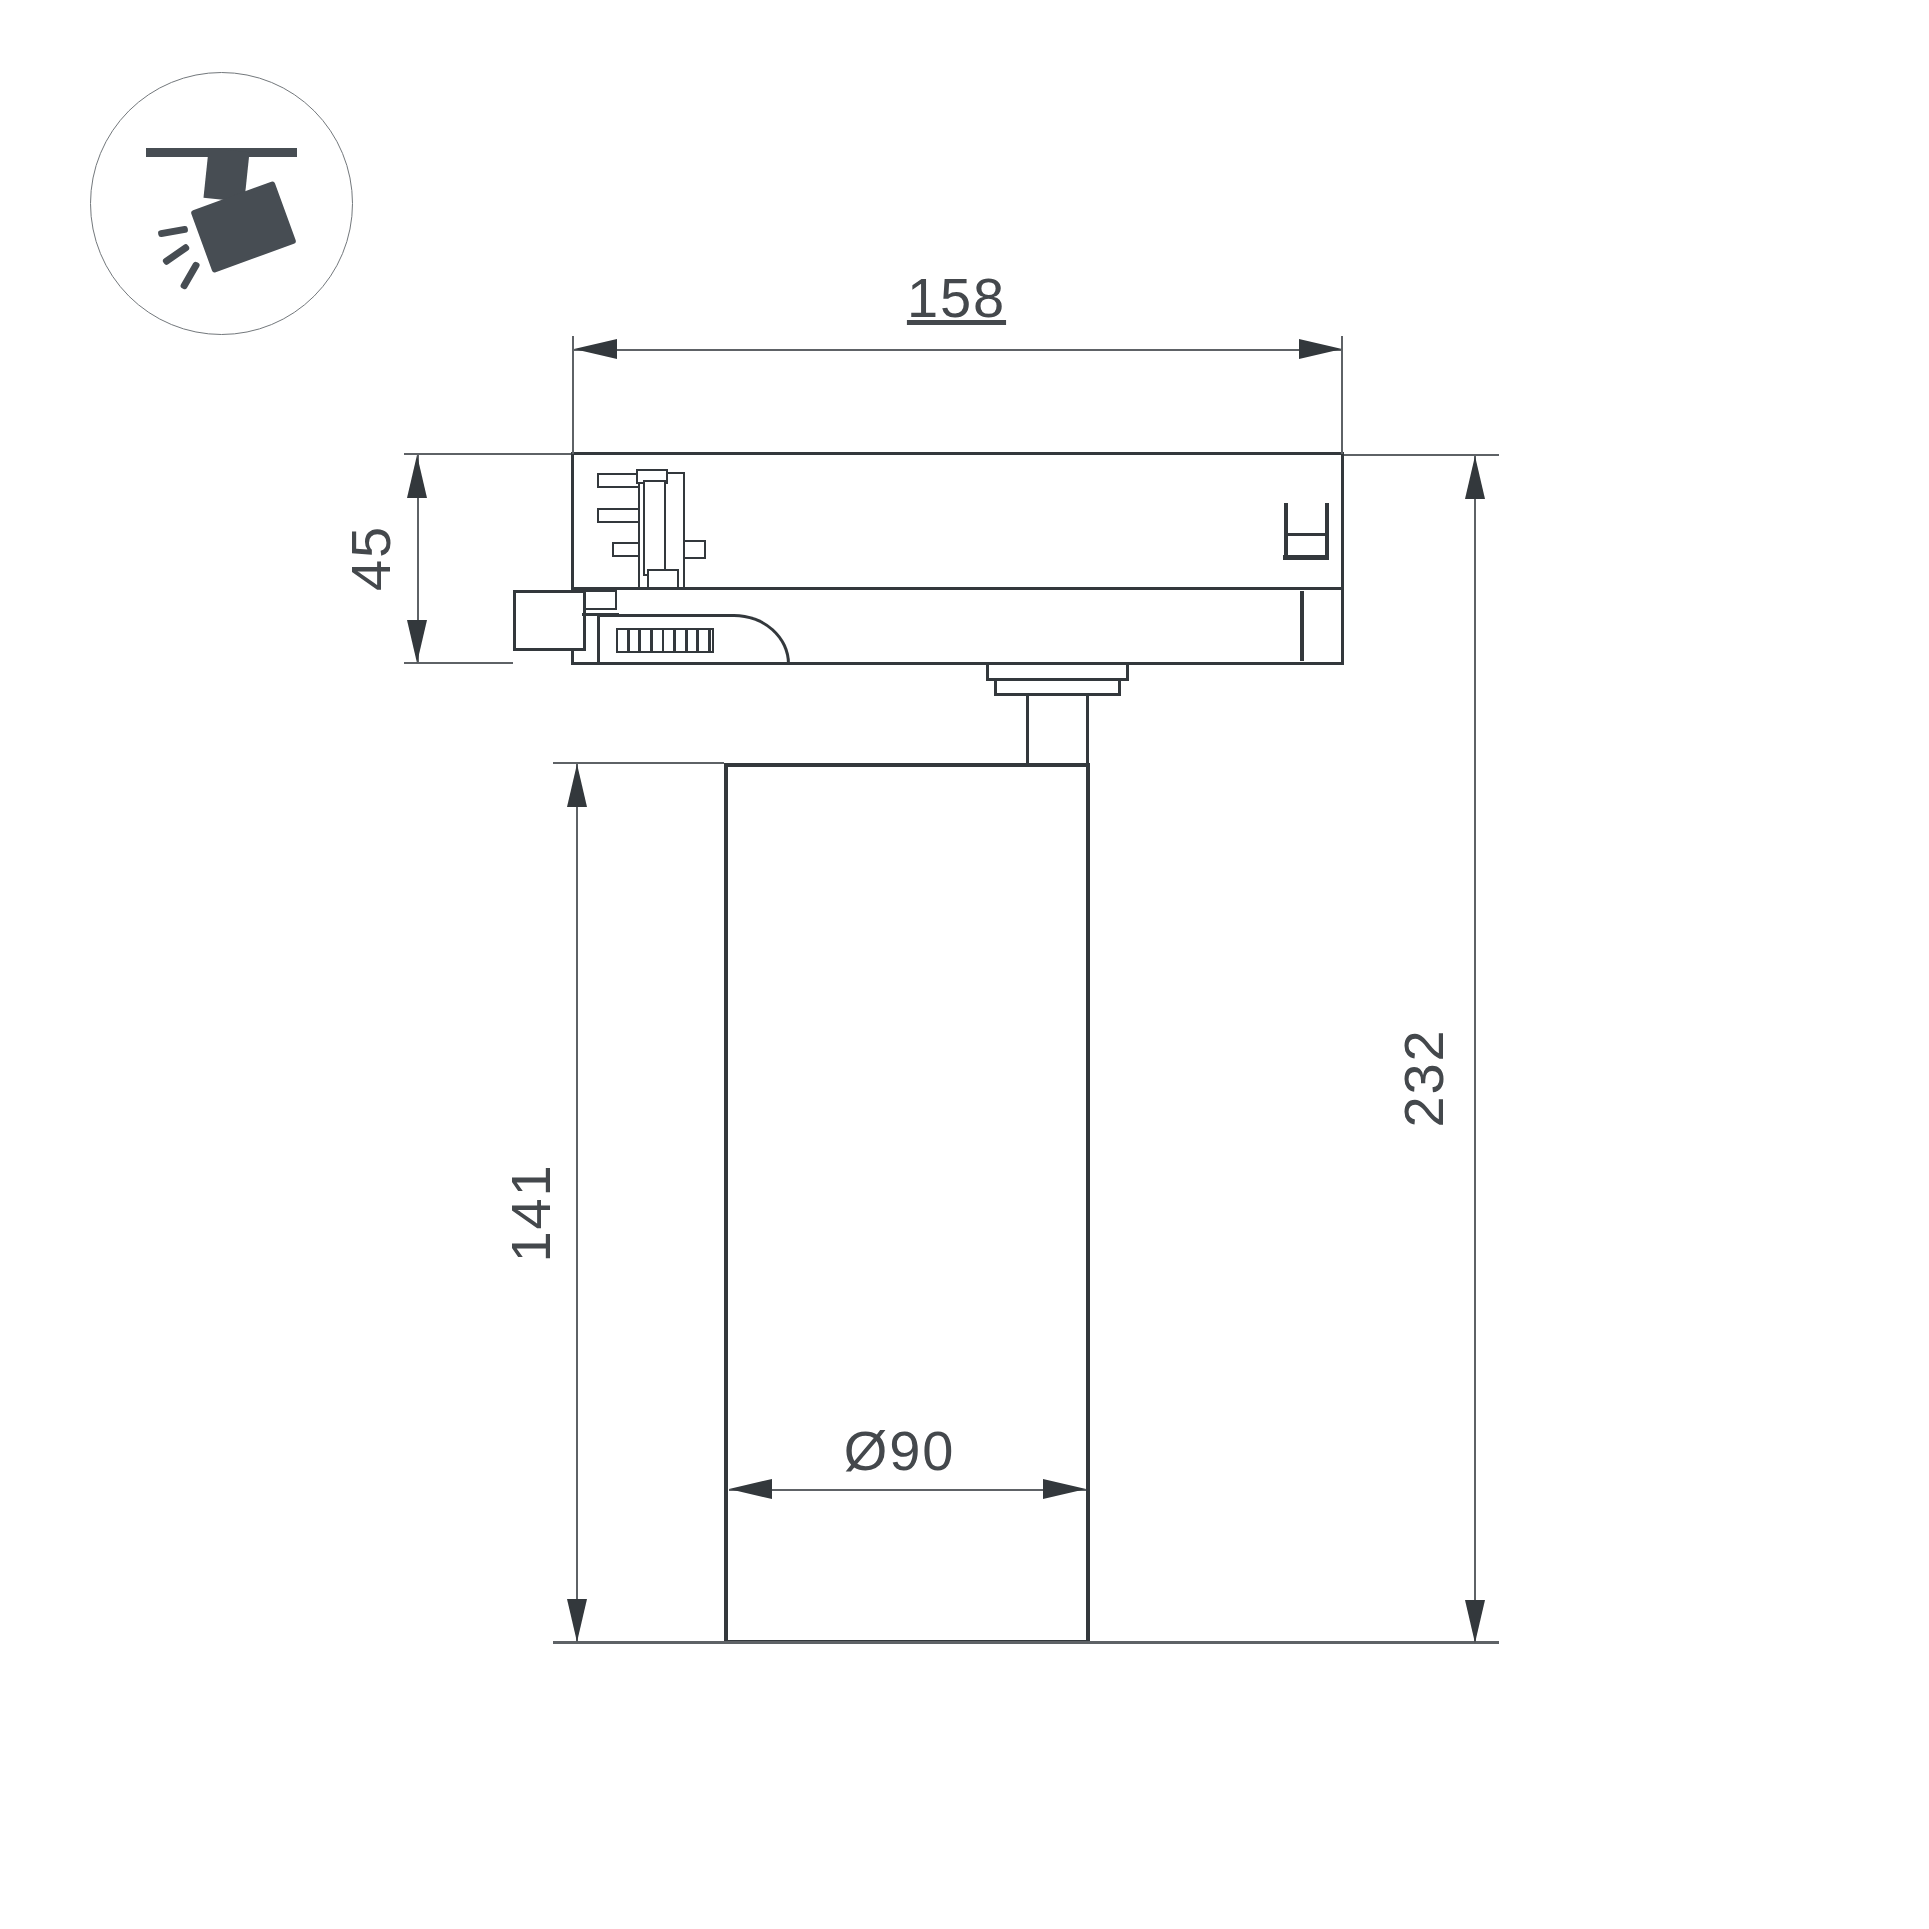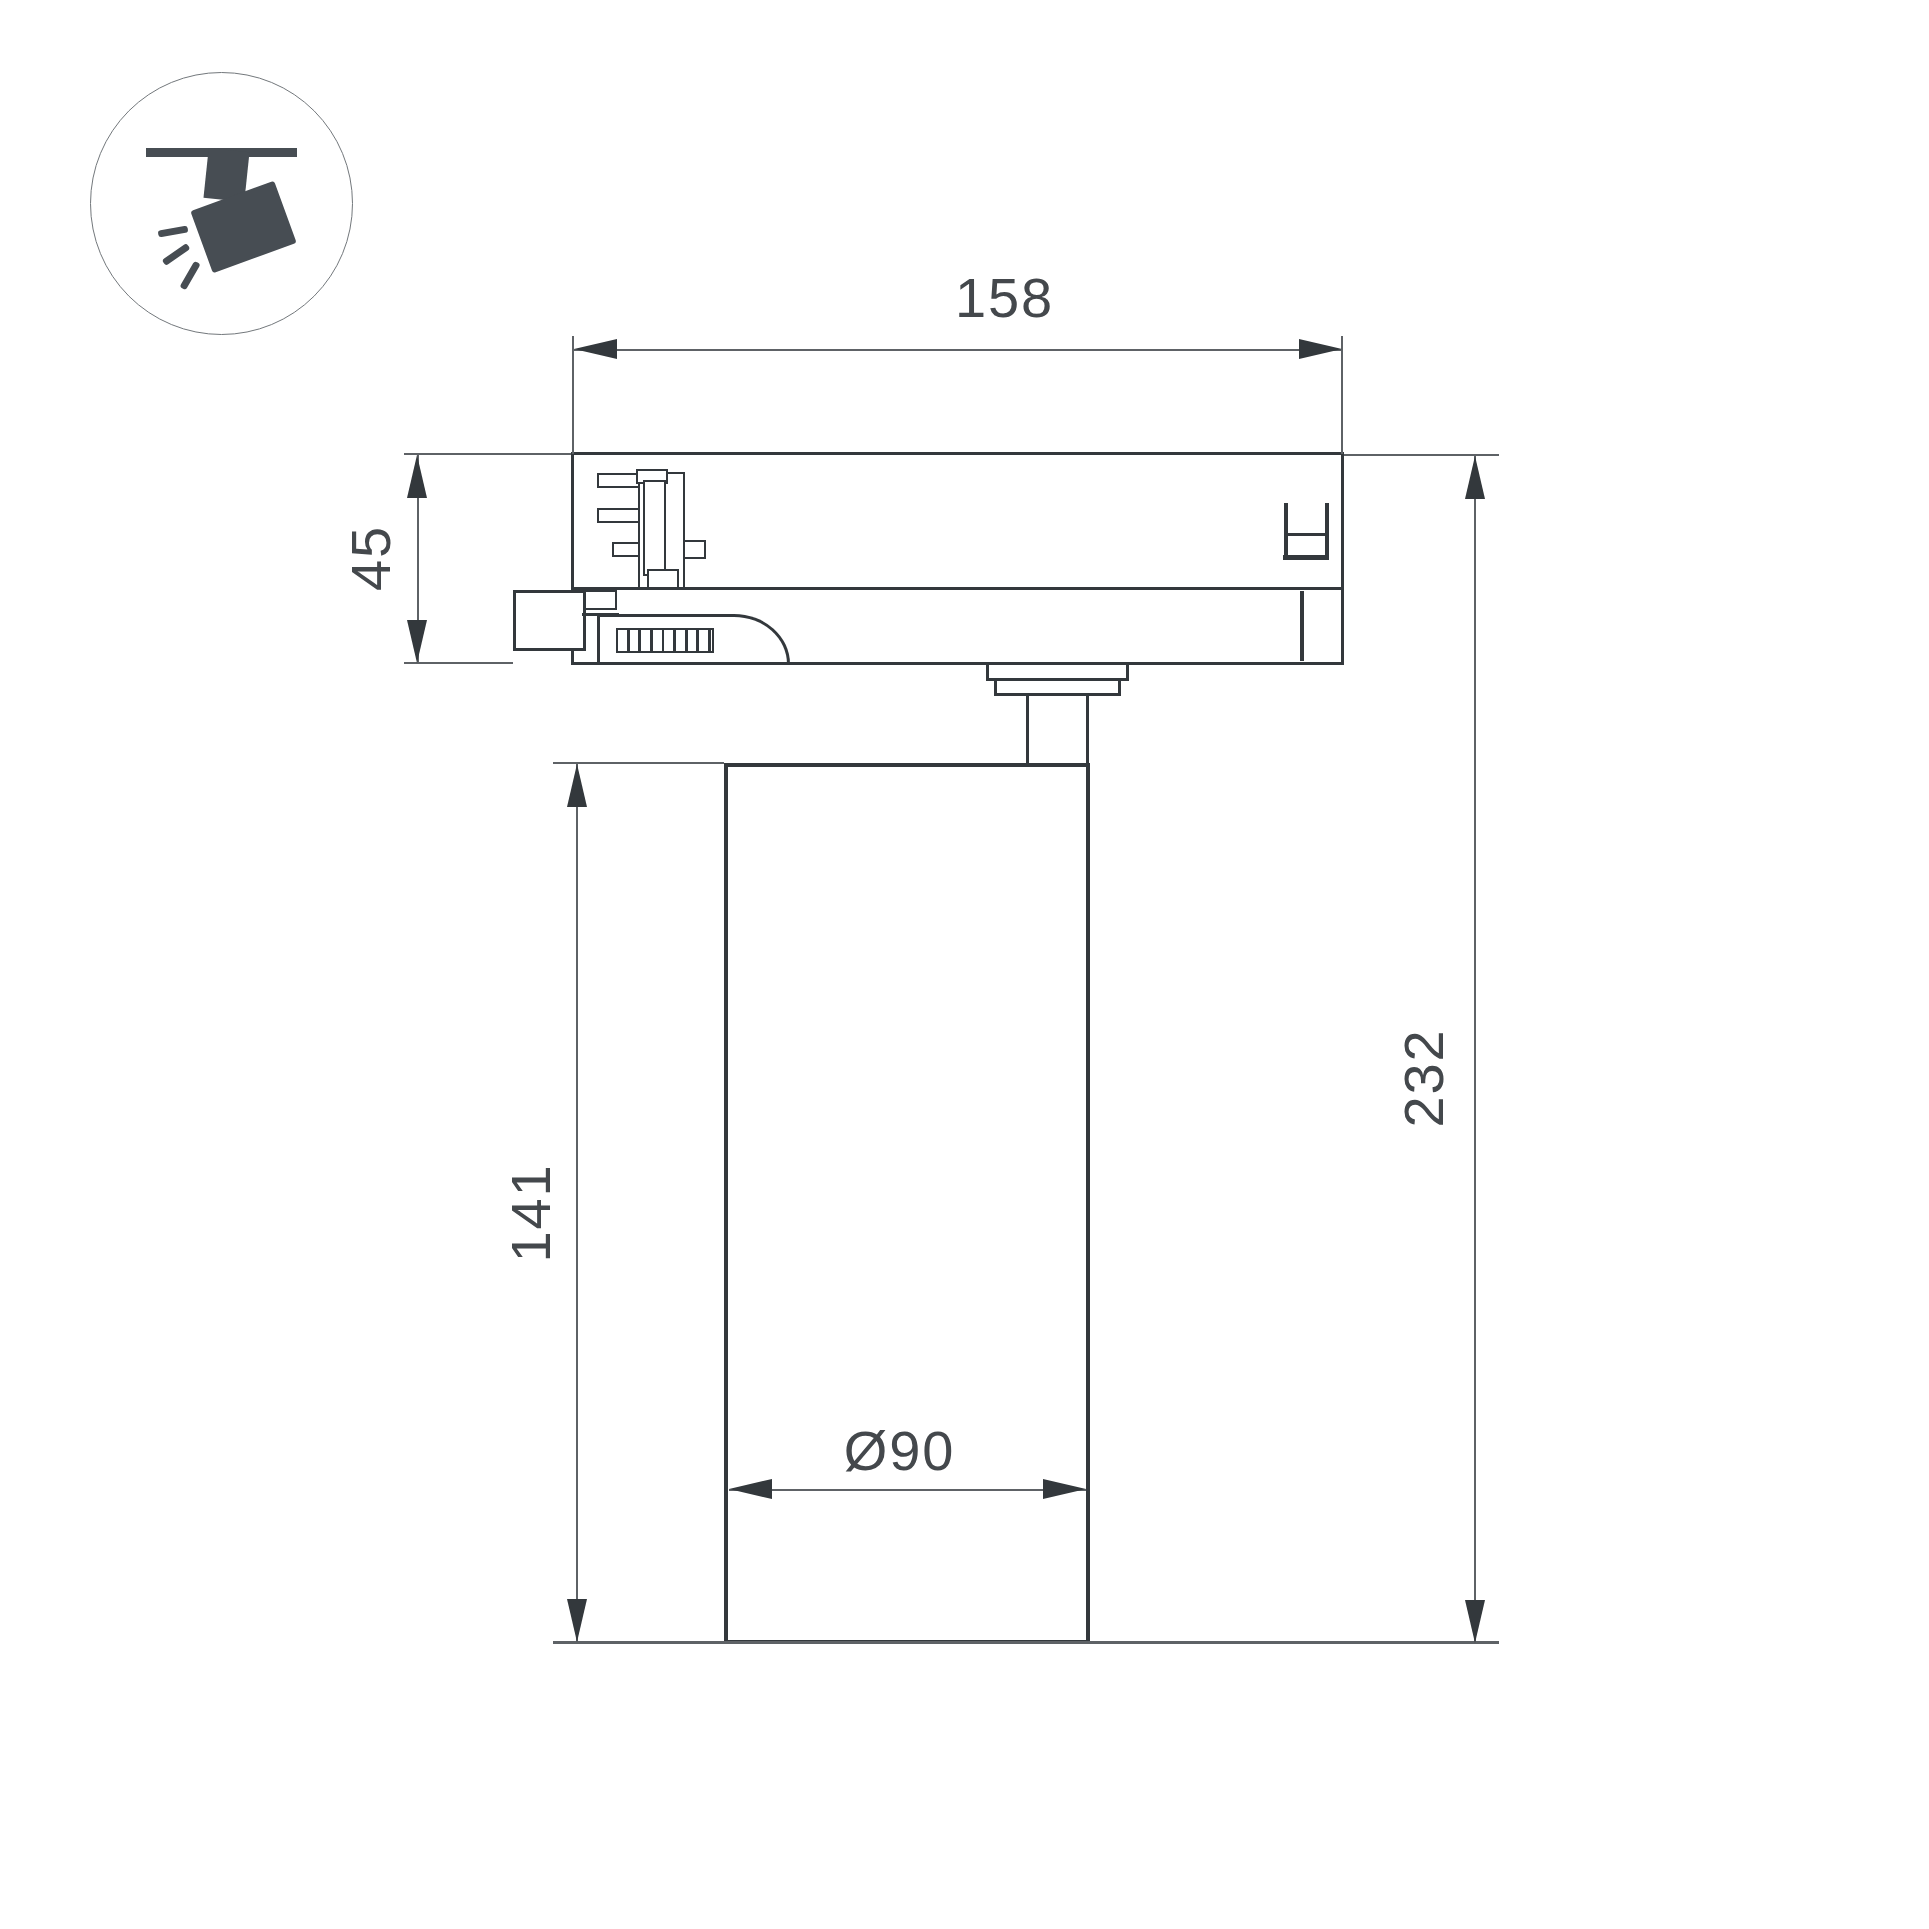--- a/index.html
+++ b/index.html
@@ -80,21 +80,21 @@
   <div class="o3" style="left:584px;top:590px;width:33px;height:20px;"></div>
   <div class="bar" style="left:582px;top:613px;width:37px;height:2.9px;"></div>
 
   <div class="o" style="left:724px;top:763px;width:366px;height:881px;border-width:4.8px;"></div>
 
   <div class="ln" style="left:572px;top:336px;width:1.9px;height:118px;"></div>
   <div class="ln" style="left:1341px;top:336px;width:1.9px;height:118px;"></div>
   <div class="ln" style="left:574px;top:349px;width:769px;height:1.9px;"></div>
   <div class="arr left" style="left:574px;top:339px;"></div>
   <div class="arr right" style="left:1299px;top:339px;"></div>
-  <div class="dimlabel" style="left:908px;top:270px;width:193px;height:54px;">158</div>
+  <div class="dimlabel" style="left:860px;top:270px;width:193px;height:54px;text-decoration:underline;">158</div>
 
   <div class="ln" style="left:404px;top:453px;width:167px;height:1.9px;"></div>
   <div class="ln" style="left:404px;top:662px;width:109px;height:1.9px;"></div>
   <div class="ln" style="left:417px;top:455px;width:1.9px;height:209px;"></div>
   <div class="arr up" style="left:407px;top:455px;"></div>
   <div class="arr down" style="left:407px;top:620px;"></div>
   <div class="dimlabel rot" style="left:312px;top:531px;width:116px;height:54px;">45</div>
 
   <div class="ln" style="left:553px;top:762px;width:171px;height:1.9px;"></div>
   <div class="ln" style="left:553px;top:1641px;width:946px;height:2.9px;"></div>

